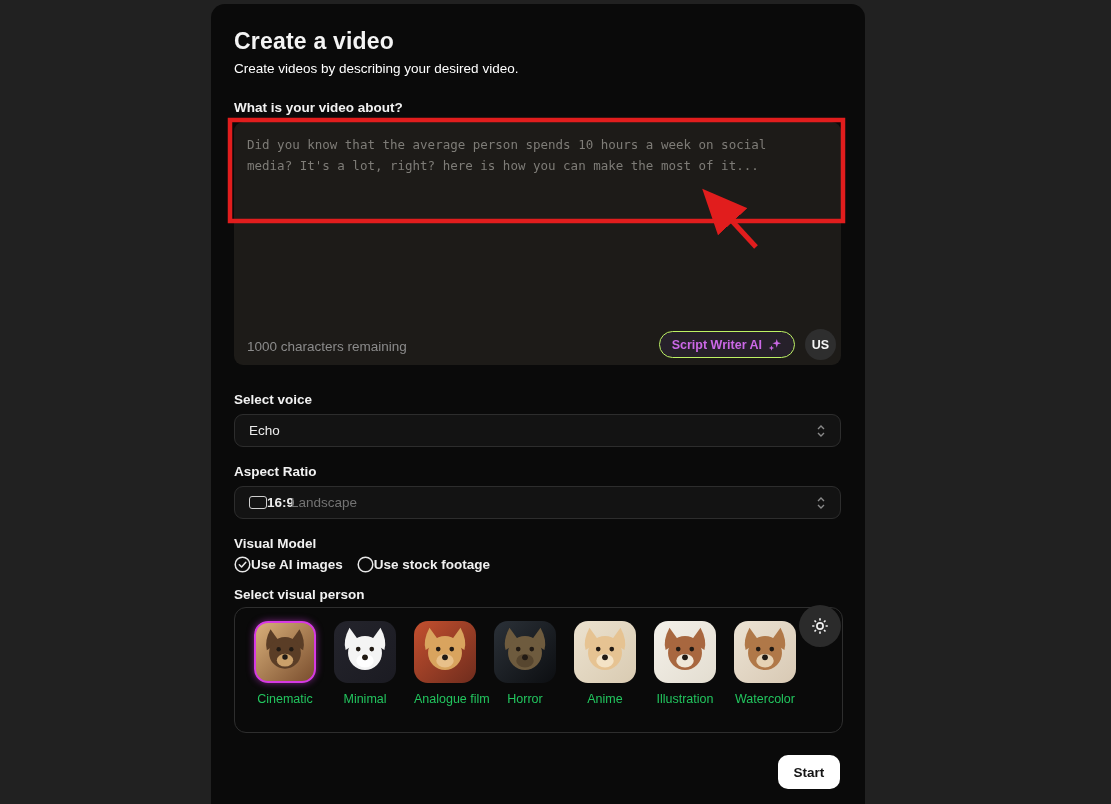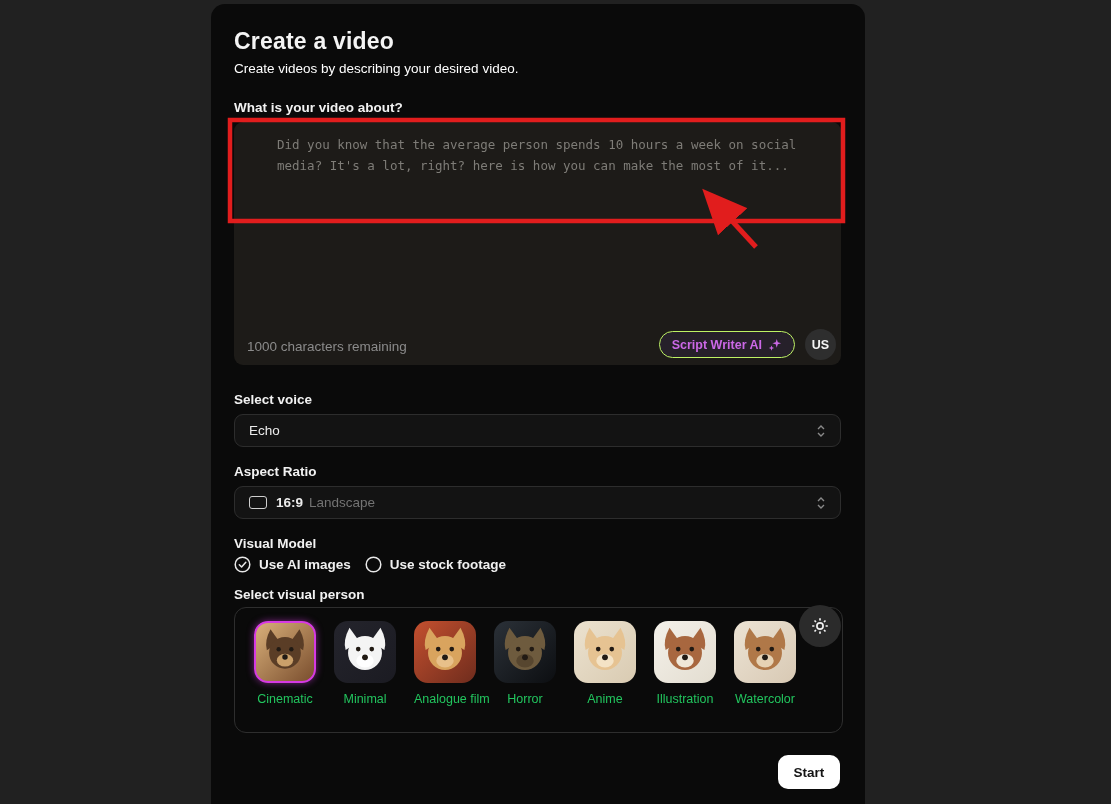--- a/index.html
+++ b/index.html
@@ -23,21 +23,20 @@
 
   .prompt-box {
     left:23px; top:118px; width:607px; height:243px;
     background:#1d1b18; border-radius:9px;
   }
   .placeholder {
     position:absolute; left:13px; top:13px; right:12px;
     font-family:"DejaVu Sans Mono", monospace;
     font-size:12.5px; line-height:20.5px; color:#7e7c77;
     white-space:pre-line;
-    margin-left:30px;
   }
   .chars-remaining {
     position:absolute; left:13px; bottom:11px;
     font-size:13.5px; color:#8b8b8b;
   }
   .script-pill {
     position:absolute; right:46px; bottom:7px; height:27px;
     display:flex; align-items:center; gap:6px; padding:0 12px;
     background:#26202a; border:1px solid #bef264; border-radius:14px;
     color:#cb68e6; font-size:12.5px; font-weight:700; cursor:pointer;
@@ -45,34 +44,34 @@
   .lang-badge {
     position:absolute; right:5px; bottom:5px; width:31px; height:31px;
     background:#2e2e2e; border-radius:50%;
     display:flex; align-items:center; justify-content:center;
     color:#f5f5f5; font-size:12.5px; font-weight:700; cursor:pointer;
   }
 
   .select {
     left:23px; width:607px; height:33px;
     background:#131313; border:1px solid #2d2d2d; border-radius:9px;
-    display:flex; align-items:center; padding:0 14px; gap:9px;
+    display:flex; align-items:center; padding:0 14px; 
     color:#ececec; font-size:13.5px; cursor:pointer;
   }
   .select .muted { color:#737373; }
   .select .bold { font-weight:700; }
   .chevron-updown { margin-left:auto; color:#8a8a8a; display:flex; }
 
   .rect-icon {
     width:18px; height:13px; border:1.6px solid #cfcfcf; border-radius:3px;
     flex:0 0 auto;
   }
 
   .radio-row { left:23px; top:552px; display:flex; align-items:center; gap:14px; }
-  .radio-opt { display:flex; align-items:center; gap:8px; cursor:pointer;
+  .radio-opt { display:flex; align-items:center; cursor:pointer;
     color:#f0f0f0; font-size:13.5px; font-weight:700; }
 
   .styles-box {
     left:23px; top:603px; width:609px; height:126px;
     border:1px solid #2e2e2e; border-radius:12px; overflow:hidden;
   }
   .styles-row { position:absolute; left:19px; top:13px; display:flex; gap:18px; }
   .style-card { width:62px; flex:0 0 auto; cursor:pointer; }
   .style-thumb {
     width:62px; height:62px; border-radius:14px; overflow:hidden; position:relative;

